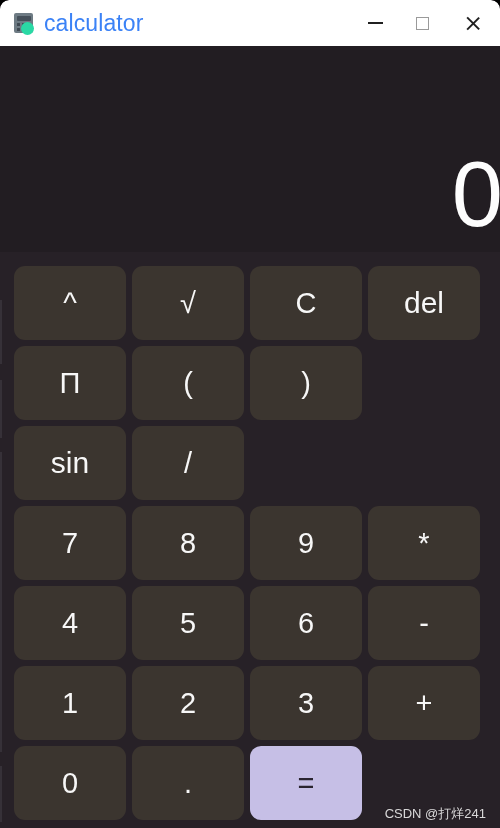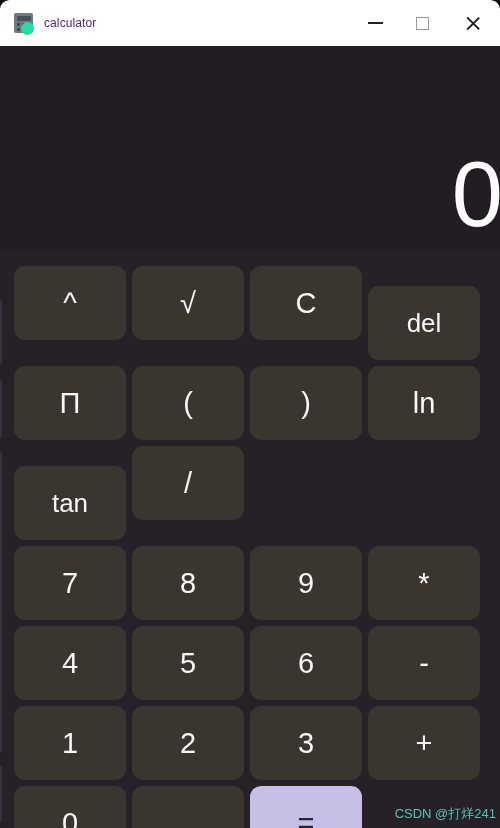--- a/index.html
+++ b/index.html
@@ -79,22 +79,22 @@
   .app-icon .k5 { left: 9px;  top: 15.5px; }
   .app-icon .k6 { left: 14.5px; top: 15.5px; }
   .app-icon .dot {
     position: absolute;
     left: 8px; top: 10px;
     width: 13px; height: 13px;
     border-radius: 50%;
     background: #2ad9a5;
   }
   #window-title {
-    font-size: 12px;
-    color: #4c1d95;
+    font-size: 23px;
+    color: #3b82f6;
     letter-spacing: 0.1px;
     white-space: nowrap;
   }
   #window-controls {
     display: flex;
     align-items: center;
     height: 46px;
     flex: 0 0 auto;
   }
   .win-btn {
@@ -189,41 +189,41 @@
     justify-content: center;
     padding: 0;
     cursor: default;
     box-sizing: border-box;
     line-height: 1;
   }
   .key.accent {
     background: #c6bfe6;
     color: #2a2430;
   }
-  .key.small-glyph { font-size: 26px; margin-top: 20px; }
+  .key.small-glyph { font-size: 30px; }
 
   
   .edge-line {
     position: absolute;
     left: 0;
     width: 2px;
     background: #3a343c;
     opacity: 0.85;
   }
   .edge-line.l1 { top: 300px;  height: 64px; }
   .edge-line.l2 { top: 380px;  height: 58px; }
   .edge-line.l3 { top: 452px;  height: 300px; }
   .edge-line.l4 { top: 766px;  height: 56px; }
 
   #watermark {
     position: absolute;
-    right: 4px;
+    right: 14px;
     bottom: 5px;
     font-size: 13px;
-    color: #5eead4;
+    color: #ffffff;
     opacity: 0.82;
     font-family: "Liberation Sans", sans-serif;
     white-space: nowrap;
     text-shadow: 0 0 2px rgba(0,0,0,0.35);
   }
 </style>
 </head>
 <body>
 
 <div id="app-window">
@@ -269,24 +269,23 @@
       <div class="key-row">
         <button class="key">^</button>
         <button class="key">√</button>
         <button class="key">C</button>
         <button class="key small-glyph">del</button>
       </div>
       <div class="key-row">
         <button class="key">Π</button>
         <button class="key">(</button>
         <button class="key">)</button>
-        <button class="key">ln</button>
-      </div>
-      <div class="key-row">
-        <button class="key small-glyph">tan</button>
+      </div>
+      <div class="key-row">
+        <button class="key small-glyph">sin</button>
         <button class="key">/</button>
       </div>
       <div class="key-row">
         <button class="key">7</button>
         <button class="key">8</button>
         <button class="key">9</button>
         <button class="key">*</button>
       </div>
       <div class="key-row">
         <button class="key">4</button>

